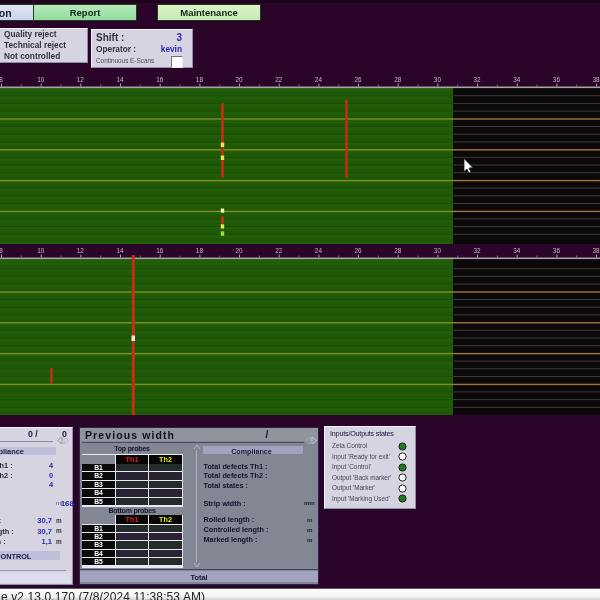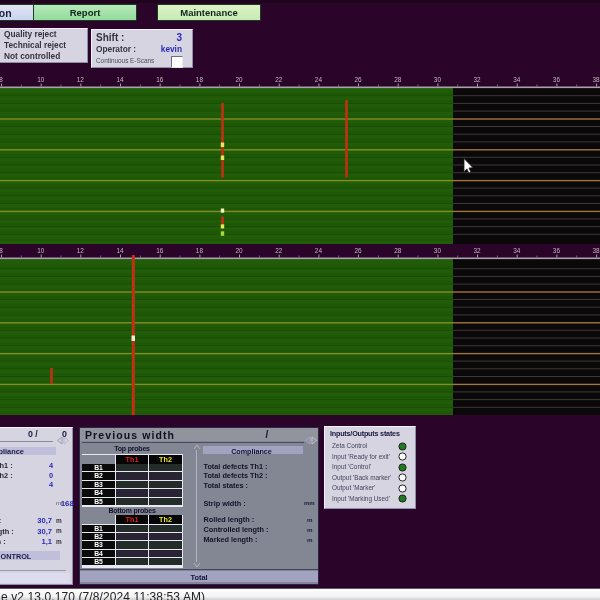--- a/index.html
+++ b/index.html
@@ -356,21 +356,21 @@
 <div class="abs" style="left:203.5px;top:525px;font-weight:bold;font-size:7.3px;color:#121228;">Controlled length :</div>
 <div class="abs" style="left:307px;top:525.5px;font-size:6.2px;color:#20203a;font-weight:bold;">m</div>
 <div class="abs" style="left:203.5px;top:535px;font-weight:bold;font-size:7.3px;color:#121228;">Marked length :</div>
 <div class="abs" style="left:307px;top:535.5px;font-size:6.2px;color:#20203a;font-weight:bold;">m</div>
 
 <div class="abs" style="left:80px;top:568.5px;width:238px;height:1px;background:#44445c"></div>
 <div class="abs" style="left:80px;top:570.5px;width:238px;height:11px;background:#a2a3c0;"></div>
 <div class="abs" style="left:80px;top:572.5px;width:238px;text-align:center;font-weight:bold;font-size:7.4px;color:#14143a;">Total</div>
 
 <div class="lpanel" style="left:324px;top:426px;width:92px;height:83px;"></div>
-<div class="abs" style="left:330px;top:429px;font-weight:bold;font-size:7.2px;letter-spacing:-0.2px;color:#16163c;">Inputs/Outputs states</div>
+<div class="abs" style="left:330px;top:429px;font-weight:normal;font-size:7.2px;letter-spacing:-0.2px;color:#16163c;">Inputs/Outputs states</div>
 <div class="abs" style="left:332px;top:442.0px;font-size:6.4px;color:#44445a;">Zeta Control</div>
 <svg class="abs" style="left:398px;top:441.5px" width="9" height="9">
     <circle cx="4.5" cy="4.5" r="3.6" fill="#207a20" stroke="#222" stroke-width="1"></circle>
   </svg>
 <div class="abs" style="left:332px;top:452.5px;font-size:6.4px;color:#44445a;">Input 'Ready for exit'</div>
 <svg class="abs" style="left:398px;top:452.0px" width="9" height="9">
     <circle cx="4.5" cy="4.5" r="3.6" fill="#ffffff" stroke="#222" stroke-width="1"></circle>
   </svg>
 <div class="abs" style="left:332px;top:463.0px;font-size:6.4px;color:#44445a;">Input 'Control'</div>
 <svg class="abs" style="left:398px;top:462.5px" width="9" height="9">

